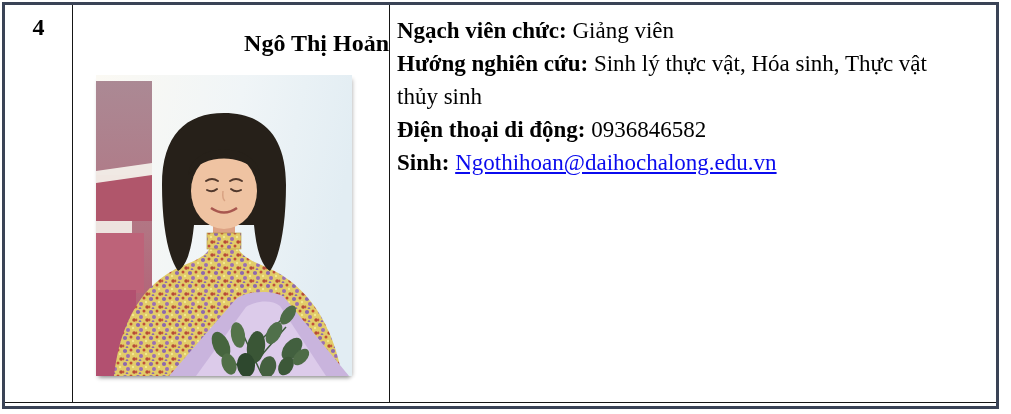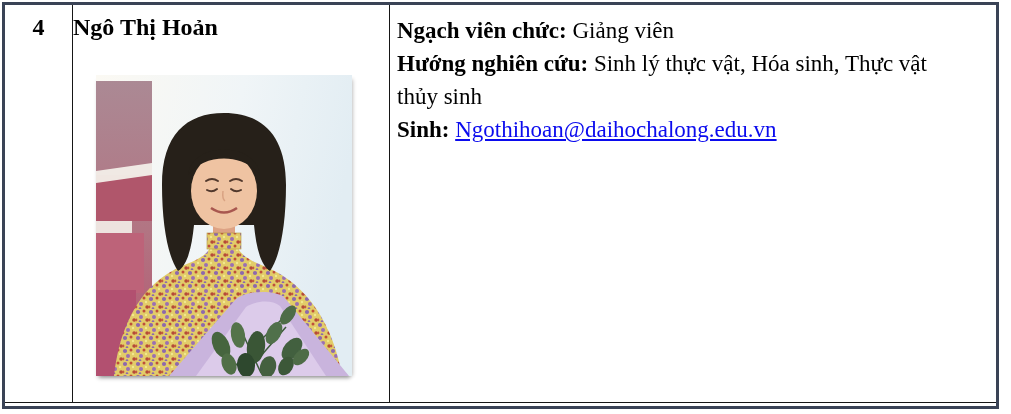--- a/index.html
+++ b/index.html
@@ -20,21 +20,21 @@
     border-bottom:1px solid #161616;
   }
   .cell { box-sizing:border-box; overflow:hidden; }
   .col-index {
     width:68px; border-right:1px solid #161616;
     text-align:center; padding-top:8px;
   }
   .row-number { font-weight:bold; font-size:24px; line-height:28px; }
   .col-name {
     width:317px; border-right:1px solid #161616;
-    text-align:left; padding-top:8px; position:relative;
+    text-align:right; padding-top:24px; position:relative;
   }
   .faculty-name { font-weight:bold; font-size:24px; line-height:28px; }
   .photo {
     position:absolute; left:23px; top:70px; width:256px; height:301px;
     box-shadow:0 4px 4px -2px rgba(0,0,0,.35), 3px 2px 4px -2px rgba(0,0,0,.2);
     background:#f6f6f4;
   }
   .photo svg { display:block; width:100%; height:100%; }
   .col-details {
     flex:1; padding:9px 49px 0 7px;
@@ -139,19 +139,23 @@
     <div class="cell col-details">
       <div class="detail-line">
         <span class="detail-label">Ngạch viên chức:</span>
         <span class="detail-value">Giảng viên</span>
       </div>
       <div class="detail-line">
         <span class="detail-label">Hướng nghiên cứu:</span>
         <span class="detail-value">Sinh lý thực vật, Hóa sinh, Thực vật thủy sinh</span>
       </div>
       <div class="detail-line">
+        <span class="detail-label">Điện thoại di động:</span>
+        <span class="detail-value">0936846582</span>
+      </div>
+      <div class="detail-line">
         <span class="detail-label">Sinh:</span>
         <a class="email-link">Ngothihoan@daihochalong.edu.vn</a>
       </div>
     </div>
 
   </div>
 </div>
 
 </body></html>

